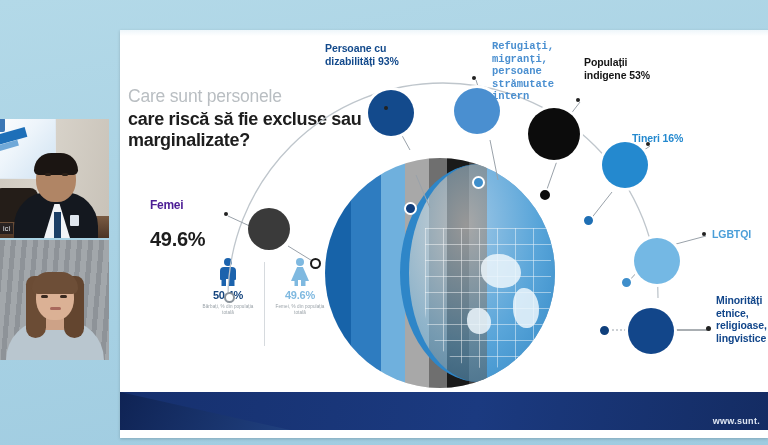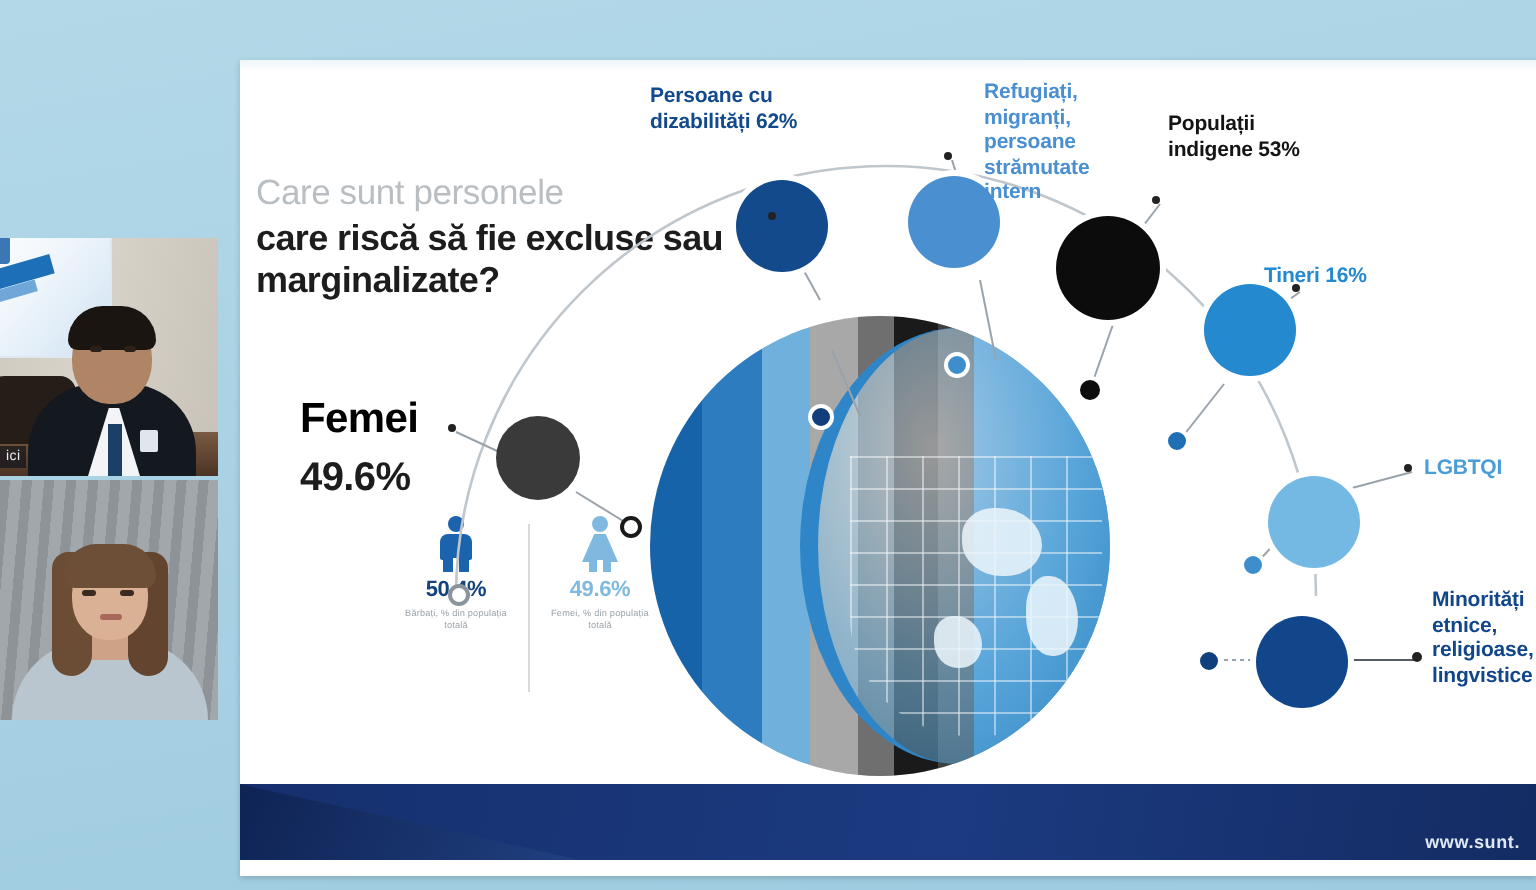--- a/index.html
+++ b/index.html
@@ -58,21 +58,21 @@
   #slide-footer .tri{position:absolute;left:0;bottom:0;width:170px;height:38px;
                      background:linear-gradient(115deg,#0f2354 0%,#20407f 100%);
                      clip-path:polygon(0 0,100% 100%,0 100%);}
   #site-url{position:absolute;right:8px;bottom:12px;color:#dfe7f3;font-size:9px;
             font-weight:bold;letter-spacing:.3px;}
 
   
   #q-line1{position:absolute;left:8px;top:56px;font-size:17.5px;color:#b9bec2;letter-spacing:-.2px;}
   #q-line2{position:absolute;left:8px;top:79px;font-size:18px;color:#1d1d1d;font-weight:bold;letter-spacing:-.3px;line-height:21px;width:260px;}
 
-  #femei-label{position:absolute;left:30px;top:168px;font-size:21px;font-weight:bold;color:#000000;letter-spacing:-.3px;}
+  #femei-label{position:absolute;left:30px;top:168px;font-size:12px;font-weight:bold;color:#4c1d95;letter-spacing:-.3px;}
   #femei-value{position:absolute;left:30px;top:198px;font-size:20px;font-weight:bold;color:#1d1d1d;letter-spacing:-.3px;}
 
   
   #gender{position:absolute;left:78px;top:228px;width:135px;height:94px;}
   #gender .divider{position:absolute;left:66px;top:4px;width:1px;height:84px;background:#d6dade;}
   .gcol{position:absolute;top:0;width:60px;text-align:center;}
   .gcol.male{left:0;} .gcol.female{left:72px;}
   .gicon{height:28px;position:relative;}
   .gicon i{position:absolute;left:50%;transform:translateX(-50%);display:block;}
   .g-head{top:0;width:8px;height:8px;border-radius:50%;}
@@ -246,22 +246,22 @@
     <div class="nd" style="left:478px;top:294px;width:13px;height:13px;background:#0f3f7c;border:2.5px solid #fff;"></div>
 
     <div class="tip" style="left:264px;top:76px;width:4px;height:4px;background:#222;"></div>
     <div class="tip" style="left:352px;top:46px;width:4px;height:4px;background:#222;"></div>
     <div class="tip" style="left:456px;top:68px;width:4px;height:4px;background:#222;"></div>
     <div class="tip" style="left:526px;top:112px;width:4px;height:4px;background:#222;"></div>
     <div class="tip" style="left:582px;top:202px;width:4px;height:4px;background:#222;"></div>
     <div class="tip" style="left:586px;top:296px;width:5px;height:5px;background:#222;"></div>
     <div class="tip" style="left:104px;top:182px;width:4px;height:4px;background:#222;"></div>
 
-    <div class="lbl" style="left:205px;top:12px;width:100px;color:#134a8c;">Persoane cu dizabilități 62%</div>
-    <div class="lbl" style="left:372px;top:10px;width:70px;color:#4a8fd0;">Refugiați, migranți, persoane strămutate intern</div>
+    <div class="lbl" style="left:205px;top:12px;width:100px;color:#134a8c;">Persoane cu dizabilități 93%</div>
+    <div class="lbl" style="left:372px;top:10px;width:70px;color:#4a8fd0;font-family:Liberation Mono, monospace;">Refugiați, migranți, persoane strămutate intern</div>
     <div class="lbl" style="left:464px;top:26px;width:72px;color:#141414;">Populații indigene 53%</div>
     <div class="lbl" style="left:512px;top:102px;width:56px;color:#2489cf;">Tineri 16%</div>
     <div class="lbl" style="left:592px;top:198px;width:70px;color:#4a9ed8;">LGBTQI</div>
     <div class="lbl" style="left:596px;top:264px;width:80px;color:#12468a;">Minorități etnice, religioase, lingvistice</div>
 
     <div id="slide-footer">
       <div class="tri"></div>
     </div>
     <div id="site-url">www.sunt.</div>
   </div>

